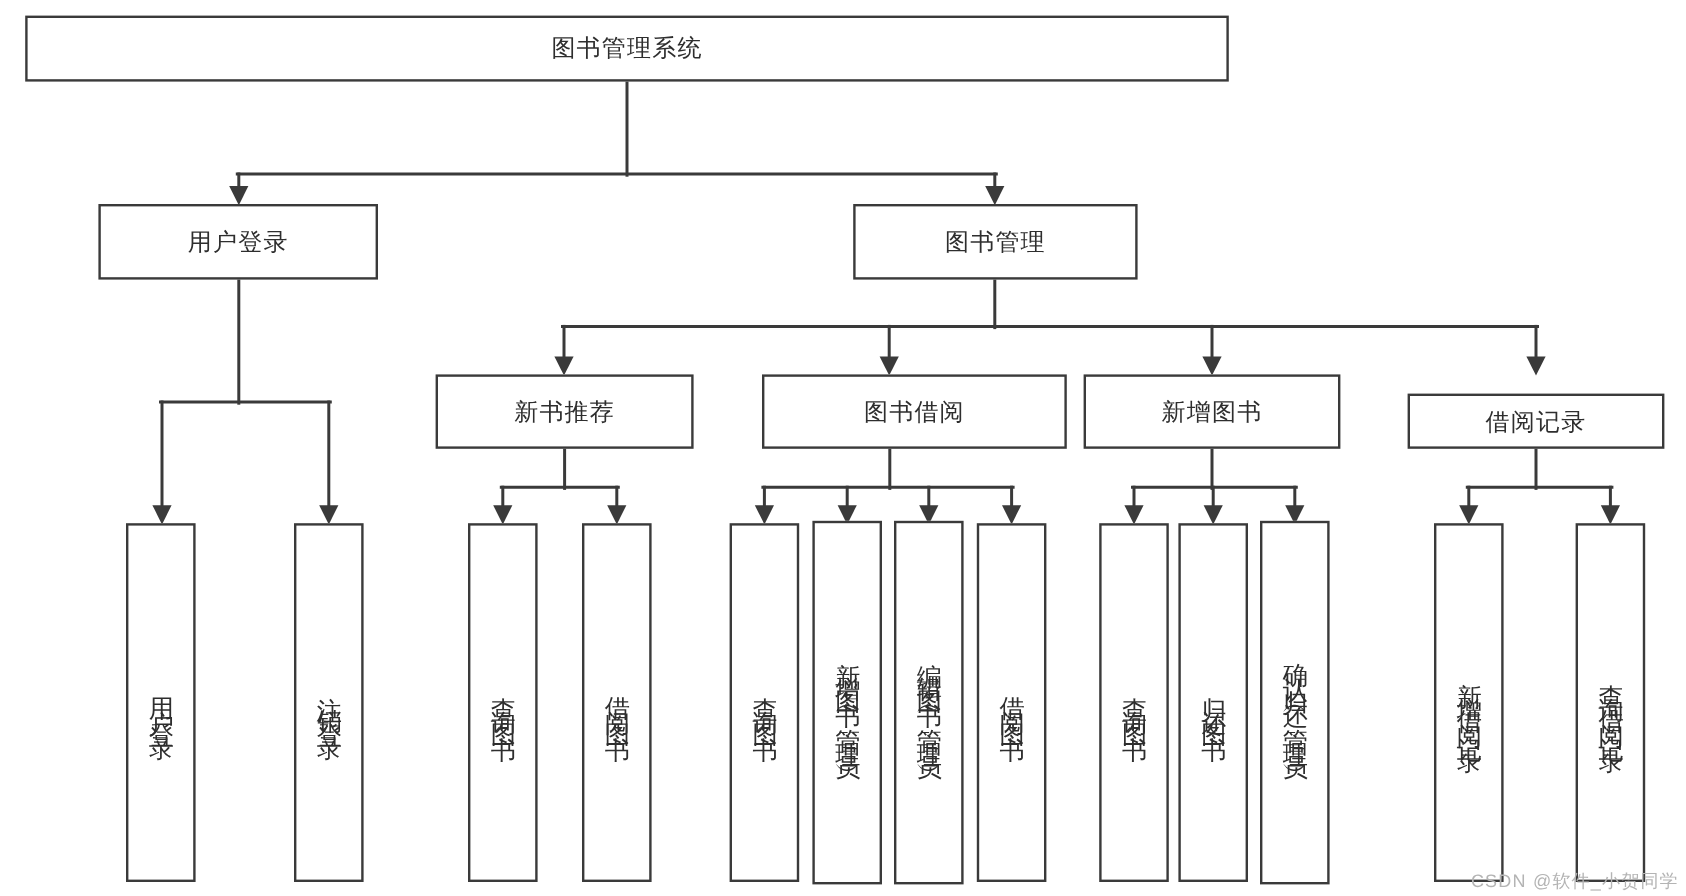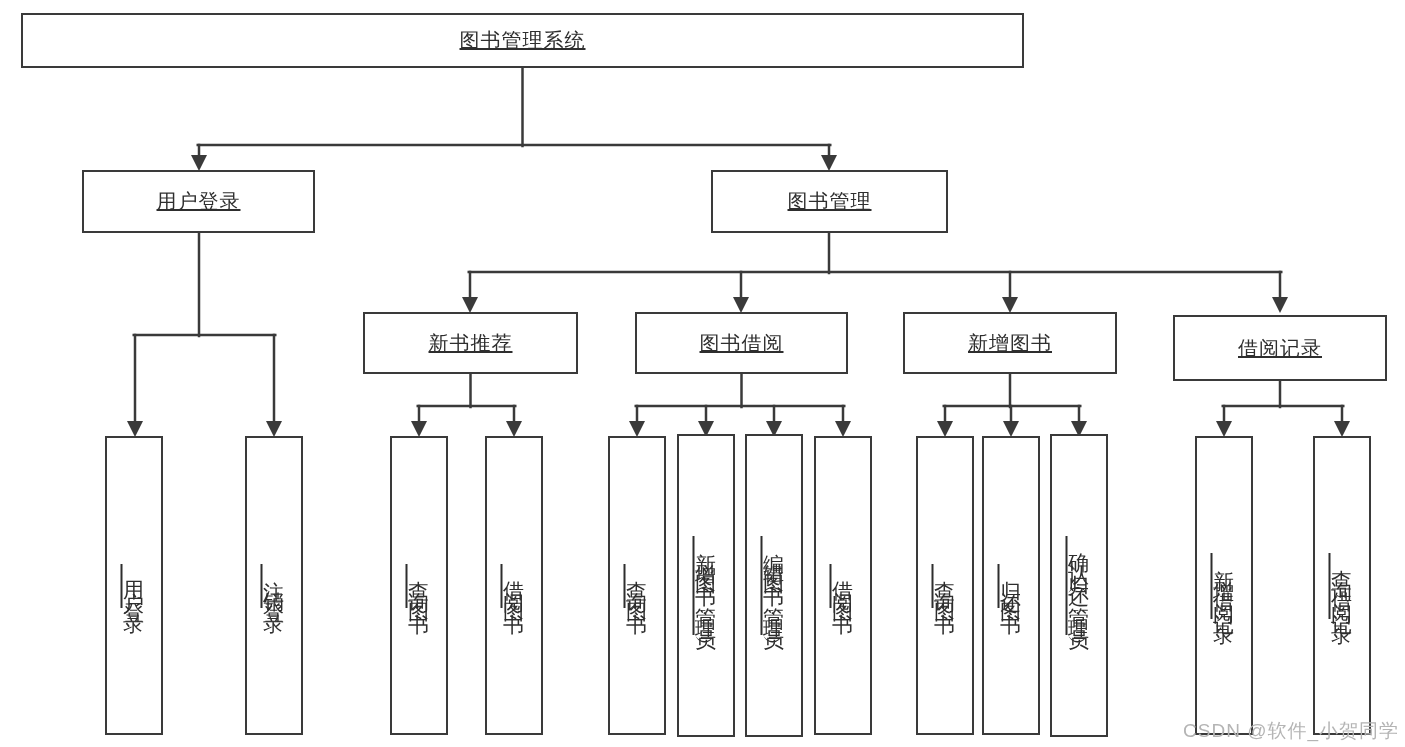--- a/index.html
+++ b/index.html
@@ -36,40 +36,39 @@
   }
   .node {
     position: absolute;
     border: 2.5px solid var(--line-color);
     background: var(--box-bg);
     color: var(--text-color);
     display: flex;
     align-items: center;
     justify-content: center;
     text-align: right;
-    text-decoration: underline;
   }
   .node.h {
     font-size: 20px;
     letter-spacing: 1px;
     white-space: nowrap;
   }
   .node.v {
     writing-mode: vertical-rl;
     text-orientation: mixed;
     font-size: 21px;
     letter-spacing: 11px;
     line-height: 1;
     white-space: nowrap;
   }
   .watermark {
     position: absolute;
     right: 6px;
     bottom: 3px;
-    font-size: 19px;
+    font-size: 15px;
     color: var(--watermark-color);
     letter-spacing: 1px;
     pointer-events: none;
     white-space: nowrap;
   }
 </style>
 </head>
 <body>
 
 <div class="canvas">
@@ -135,23 +134,23 @@
     <polygon points="1216,421 1232,421 1224,437"></polygon>
     <polygon points="1334,421 1350,421 1342,437"></polygon>
   </svg>
 
   <div class="node h" style="left:21px;top:13px;width:1003px;height:55px">图书管理系统</div>
 
   <div class="node h" style="left:82px;top:170px;width:233px;height:63px">用户登录</div>
   <div class="node h" style="left:363px;top:312px;width:215px;height:62px">新书推荐</div>
 
   <div class="node h" style="left:711px;top:170px;width:237px;height:63px">图书管理</div>
-  <div class="node h" style="left:635px;top:312px;width:213px;height:62px">图书借阅</div>
+  <div class="node h" style="left:635px;top:312px;width:254px;height:62px">图书借阅</div>
   <div class="node h" style="left:903px;top:312px;width:214px;height:62px">新增图书</div>
-  <div class="node h" style="left:1173px;top:315px;width:214px;height:66px">借阅记录</div>
+  <div class="node h" style="left:1173px;top:328px;width:214px;height:46px">借阅记录</div>
 
   <div class="node v" style="left:105px;top:436px;width:58px;height:299px">用户登录</div>
   <div class="node v" style="left:245px;top:436px;width:58px;height:299px">注销登录</div>
 
   <div class="node v" style="left:390px;top:436px;width:58px;height:299px">查询图书</div>
   <div class="node v" style="left:485px;top:436px;width:58px;height:299px">借阅图书</div>
 
   <div class="node v" style="left:608px;top:436px;width:58px;height:299px">查询图书</div>
   <div class="node v" style="left:677px;top:434px;width:58px;height:303px">新增图书（管理员）</div>
   <div class="node v" style="left:745px;top:434px;width:58px;height:303px">编辑图书（管理员）</div>

